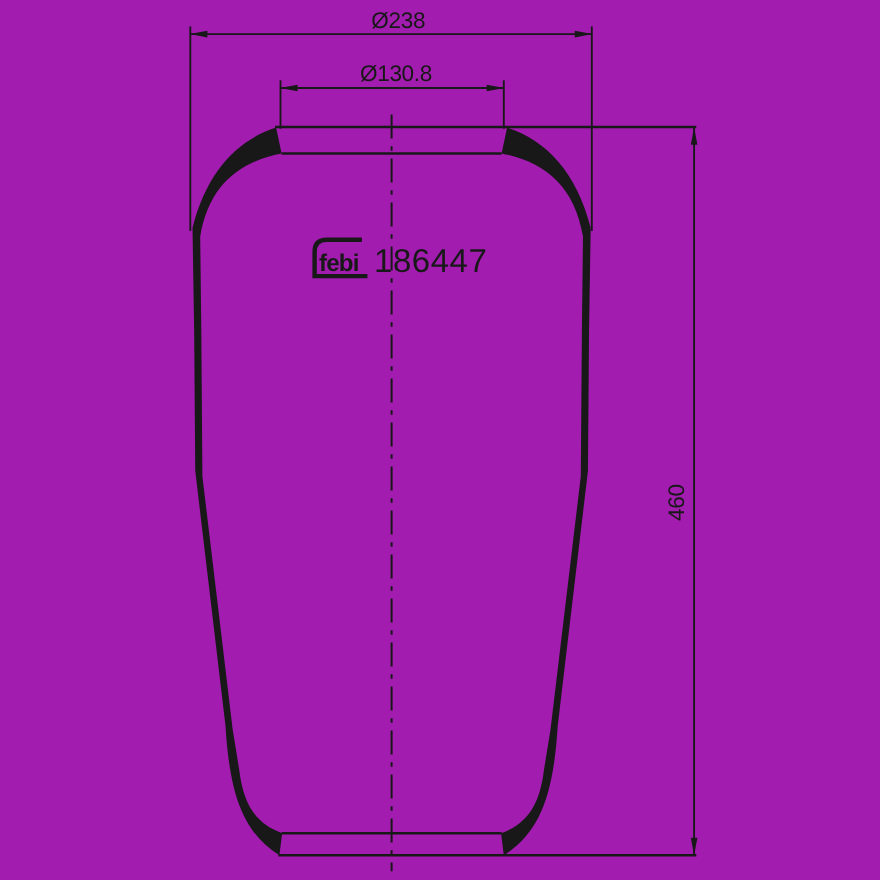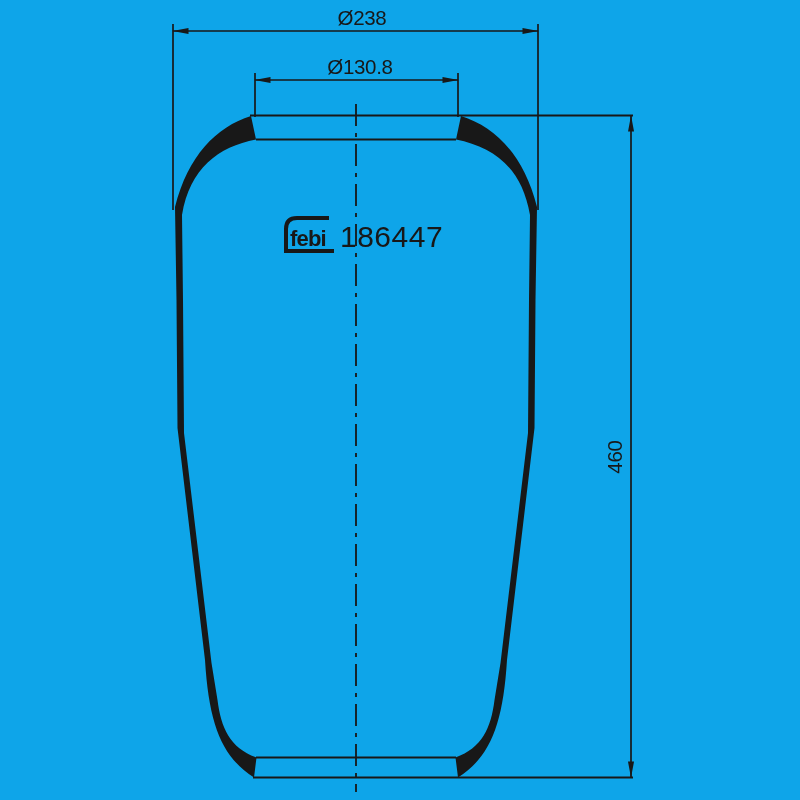--- a/index.html
+++ b/index.html
@@ -4,21 +4,21 @@
 <style>
   html, body {
     margin: 0;
     padding: 0;
     background: #ffffff;
   }
   .stage {
     position: relative;
     width: 800px;
     height: 800px;
-    background: #0ea5e9;
+    background: #a21caf;
     overflow: hidden;
     font-family: "Liberation Sans", sans-serif;
   }
   svg { display: block; }
   svg text {
     font-family: "Liberation Sans", "DejaVu Sans", sans-serif;
     fill: #181818;
   }
   .dim-text { font-size: 20.5px; letter-spacing: -0.3px; }
   .part-number { font-size: 30px; letter-spacing: 0.5px; }

